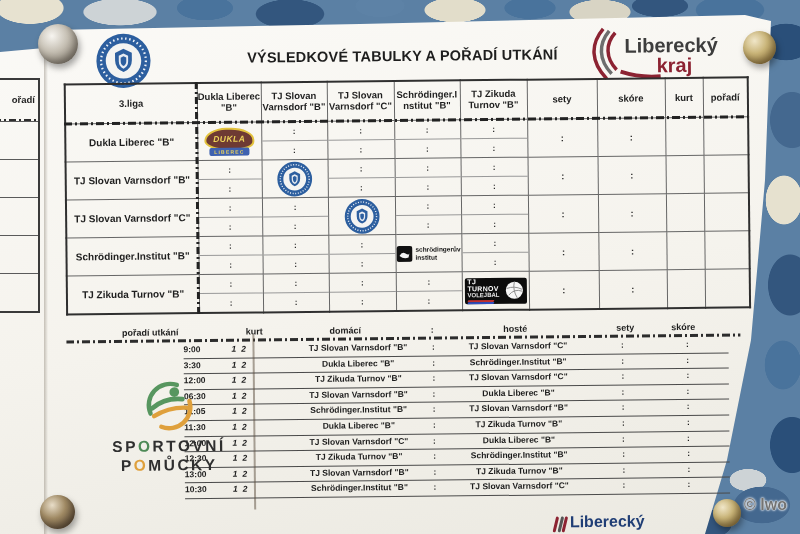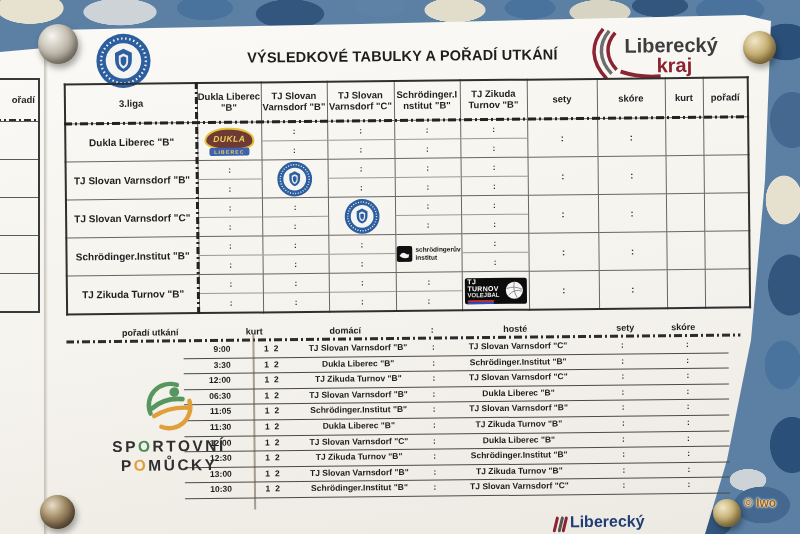--- a/index.html
+++ b/index.html
@@ -94,22 +94,22 @@
   .zs-red{background:#c03030;}
   .zs-blue{background:#3050c0;}
   .zik-ball{width:19px;height:19px;flex:0 0 auto;}
 
   
   .sch-hdr{position:absolute;top:325px;font-size:9px;font-weight:bold;text-align:center;color:#1d1d1d;}
   #sch-dashline{position:absolute;left:66px;top:337px;width:674px;height:2.5px;
     background-image:repeating-linear-gradient(90deg,#2c2c2c 0 8px,transparent 8px 11px,#2c2c2c 11px 13px,transparent 13px 16px);}
   .sch-row{position:absolute;left:183px;width:545px;height:15.6px;border-bottom:1px solid #4a4a4a;font-size:8.5px;font-weight:bold;color:#1d1d1d;}
   .sch-row span{position:absolute;top:2px;display:block;}
-  .sr-time{left:0;width:47px;text-align:right;}
-  .sr-kurt{left:70px;width:30px;text-align:right;letter-spacing:5px;}
+  .sr-time{left:0;width:47px;}
+  .sr-kurt{left:48px;width:30px;text-align:left;letter-spacing:5px;font-style:italic;}
   .sr-home{left:97px;width:155px;text-align:center;}
   .sr-sep{left:245px;width:10px;text-align:center;}
   .sr-away{left:257px;width:155px;text-align:center;}
   .sr-sety{left:427px;width:24px;text-align:center;}
   .sr-skore{left:492px;width:24px;text-align:center;}
   #crease{position:absolute;left:252px;top:333px;width:1.5px;height:175px;background:rgba(90,75,60,.5);}
 
   
   #sponsor{position:absolute;left:85px;top:372px;width:165px;text-align:center;}
   #sponsor-emblem{display:block;margin:0 auto;}
@@ -129,21 +129,21 @@
   .pin{position:absolute;border-radius:50%;box-shadow:2px 4px 6px rgba(0,0,0,.35), inset -3px -4px 6px rgba(0,0,0,.25);}
   #pin-tl{left:38px;top:24px;width:40px;height:40px;
     background:radial-gradient(circle at 35% 30%,#f7f5f0,#c6c0b4 40%,#938b7e 72%,#6e675e);}
   #pin-tr{left:743px;top:31px;width:33px;height:33px;
     background:radial-gradient(circle at 35% 30%,#f0e6c8,#c9b478 40%,#9a7f46 75%,#6f5a30);}
   #pin-bl{left:40px;top:495px;width:35px;height:34px;
     background:radial-gradient(circle at 35% 30%,#e8ddc8,#a08a64 40%,#6b5840 72%,#4a3c2c);}
   #pin-br{left:713px;top:499px;width:28px;height:28px;
     background:radial-gradient(circle at 35% 30%,#f0e6c8,#c9b478 40%,#9a7f46 75%,#6f5a30);}
 
-  #copyright{position:absolute;left:744px;top:496px;font-size:12px;font-weight:bold;color:#a16207;
+  #copyright{position:absolute;left:744px;top:496px;font-size:16px;font-weight:bold;color:#737373;
     text-shadow:0 0 3px #fff,0 0 2px #fff,0 0 1px #fff;}
 </style>
 </head>
 <body>
 
 <div id="stage">
   <div id="wall"></div>
 
   <div id="paper"></div>
   <div id="sheet-edge"></div>

